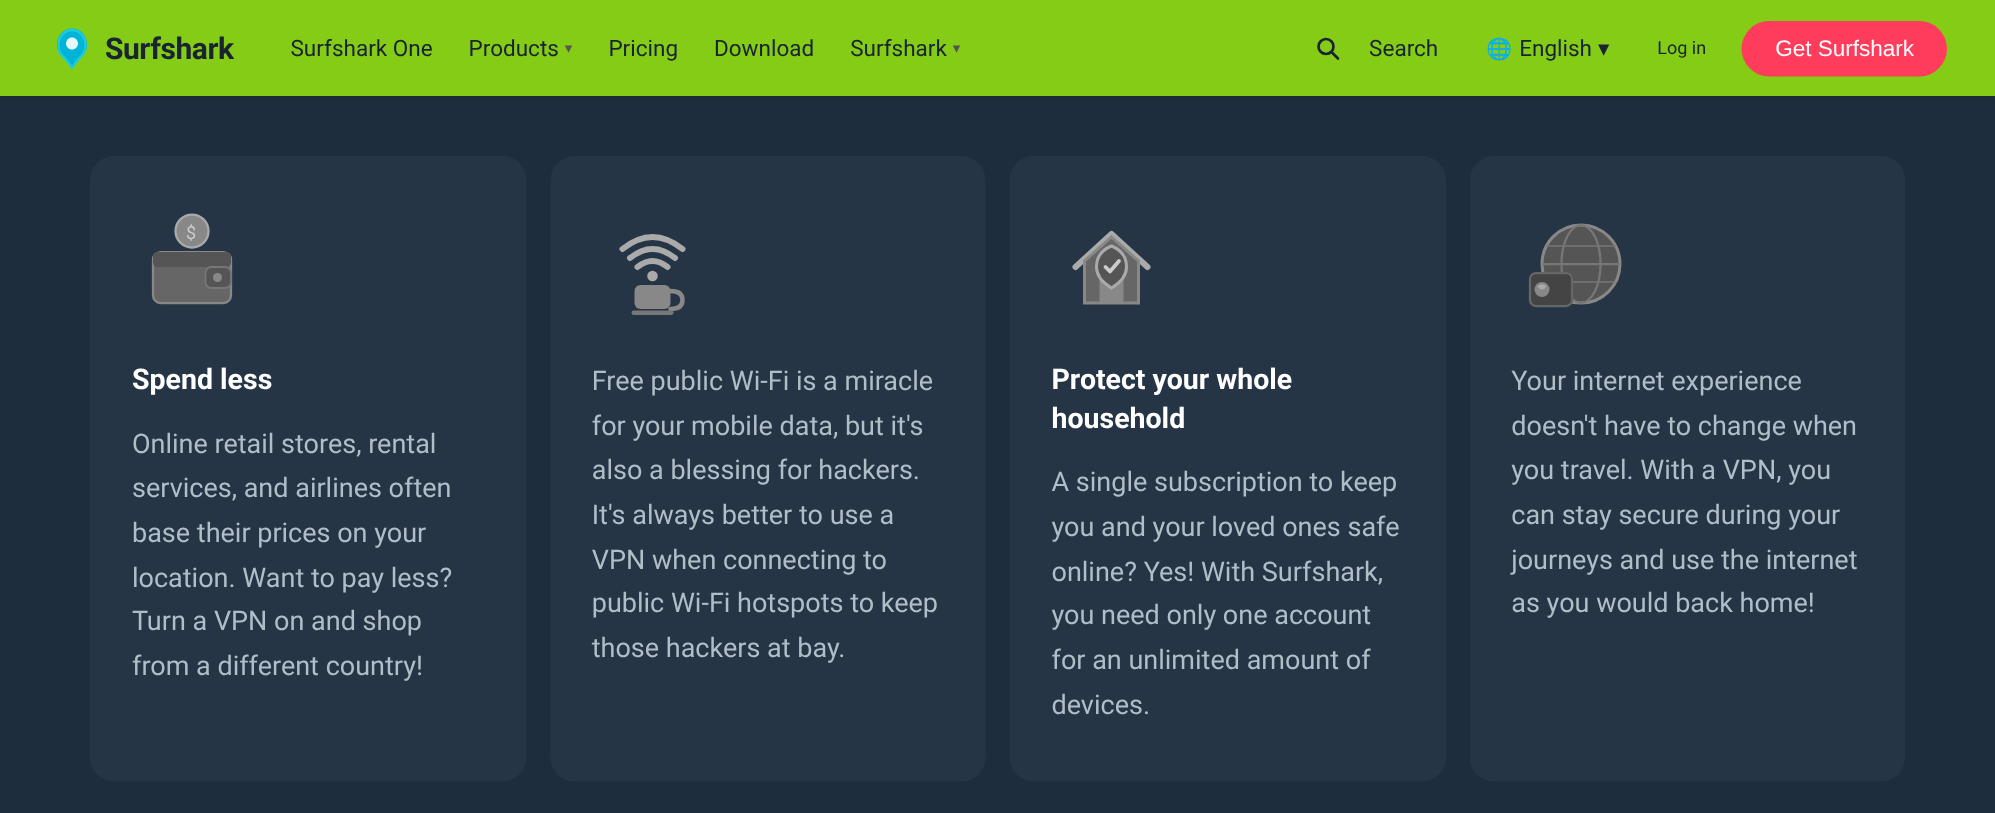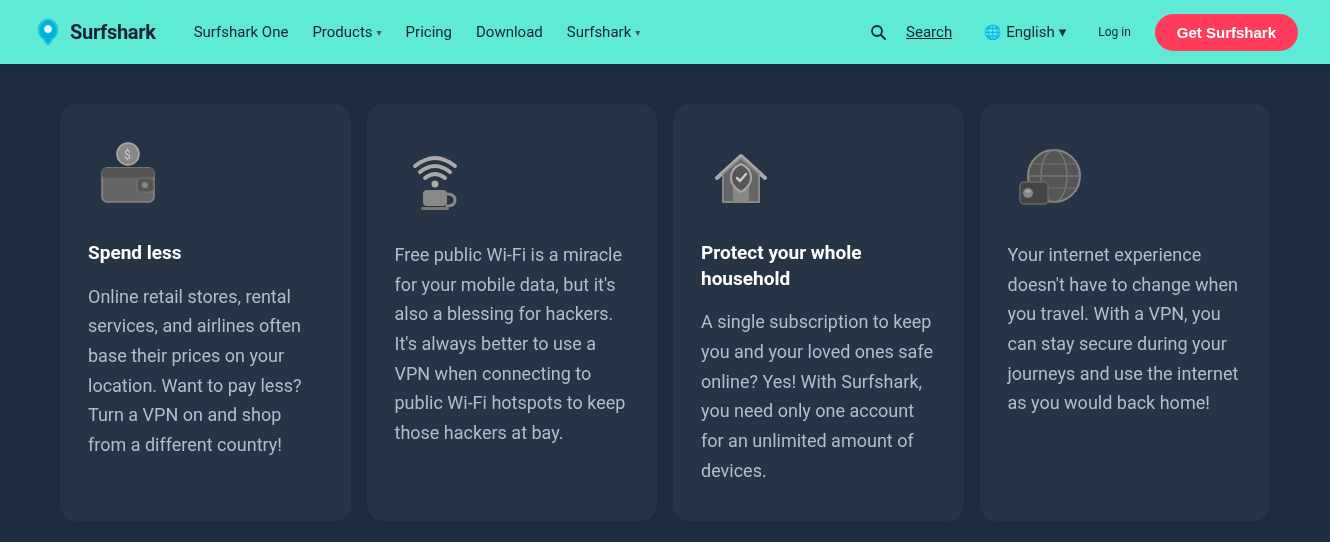--- a/index.html
+++ b/index.html
@@ -6,21 +6,21 @@
     body {
       font-family: -apple-system, BlinkMacSystemFont, 'Segoe UI', Roboto, sans-serif;
       background: #1a2332;
       width: 1330px;
       min-height: 542px;
       overflow-x: hidden;
     }
 
     
     .navbar {
-      background: #5eead4;
+      background: #84cc16;
       height: 64px;
       display: flex;
       align-items: center;
       padding: 0 32px;
       position: relative;
       z-index: 10;
       box-shadow: 0 1px 4px rgba(0,0,0,0.08);
     }
     .navbar-logo {
       display: flex;
@@ -68,21 +68,20 @@
     }
     .nav-search {
       display: flex;
       align-items: center;
       gap: 20px;
       font-size: 15px;
       color: #1a2332;
       cursor: pointer;
       padding: 6px 8px;
       border-radius: 6px;
-      text-decoration: underline;
     }
     .nav-language {
       display: flex;
       align-items: center;
       gap: 4px;
       font-size: 15px;
       color: #1a2332;
       cursor: pointer;
       padding: 6px 8px;
       border-radius: 6px;
@@ -91,21 +90,21 @@
       font-size: 12px;
       color: #1a2332;
       text-decoration: none;
       cursor: pointer;
       padding: 6px 8px;
     }
     .nav-cta {
       background: #ff3c5c;
       color: #fff;
       font-size: 15px;
-      font-weight: 700;
+      font-weight: 400;
       padding: 10px 22px;
       border-radius: 50px;
       border: none;
       cursor: pointer;
       white-space: nowrap;
     }
 
     
     .main-content {
       background: #1e2d3d;

